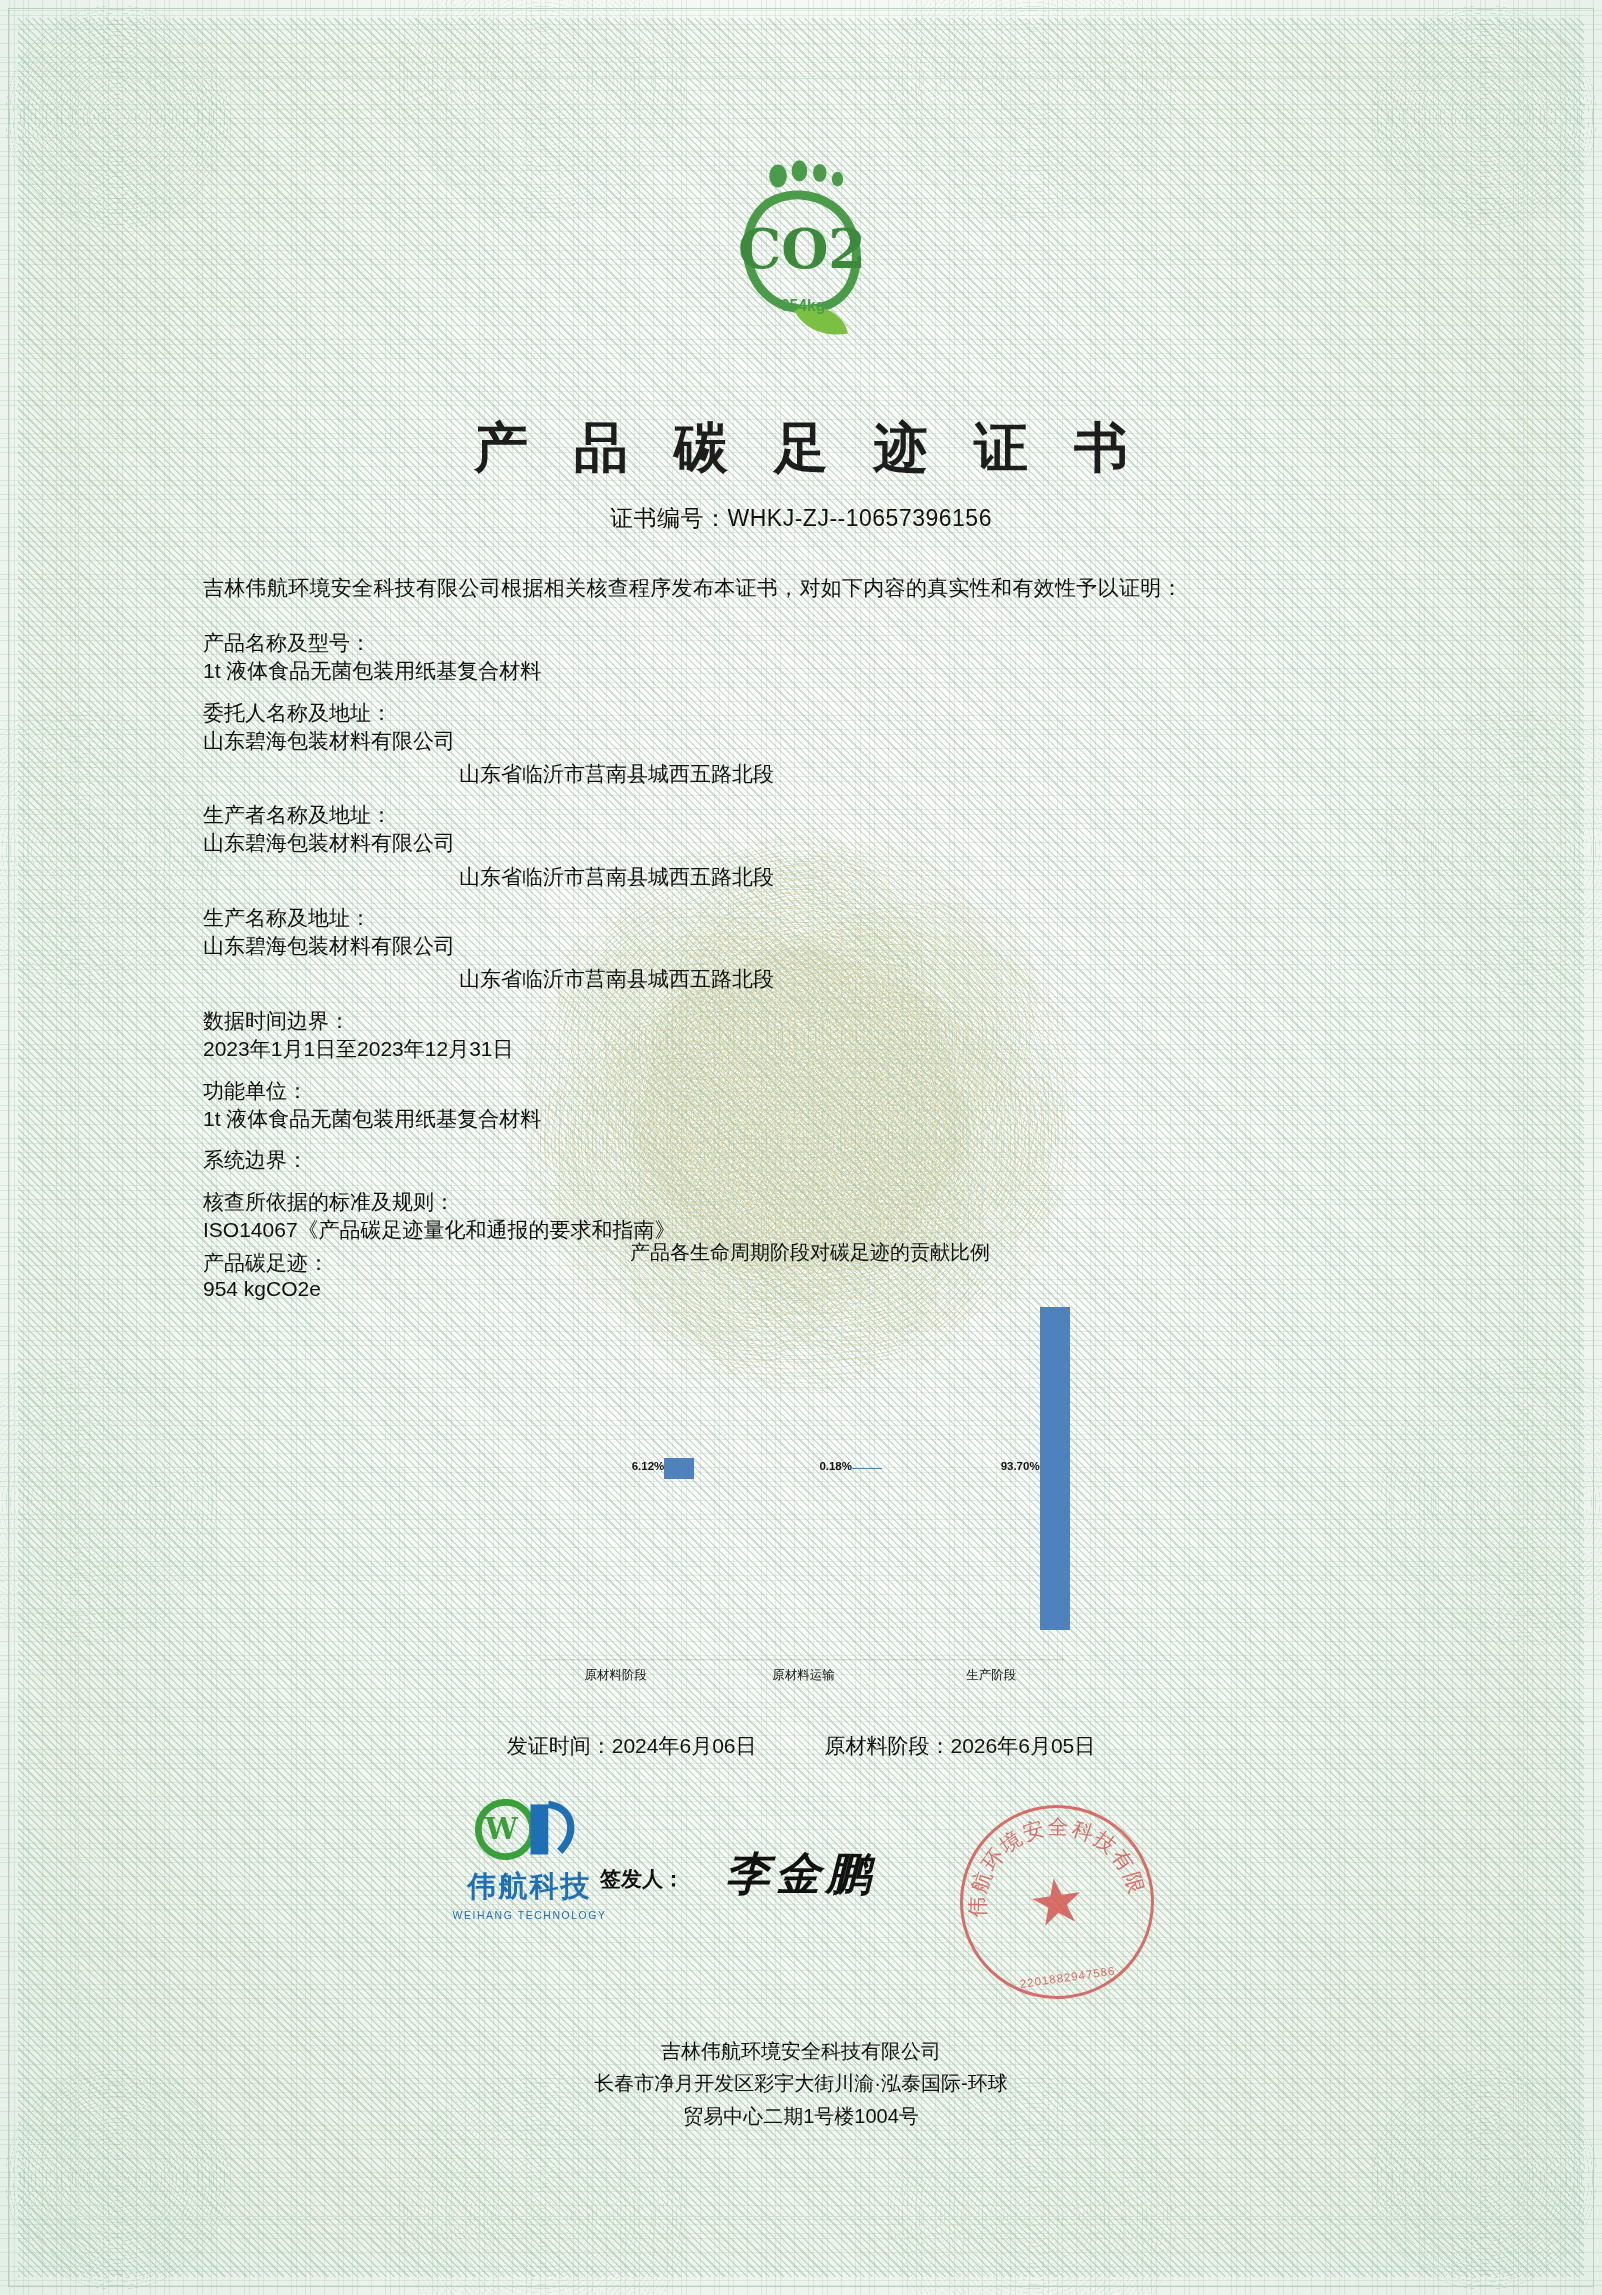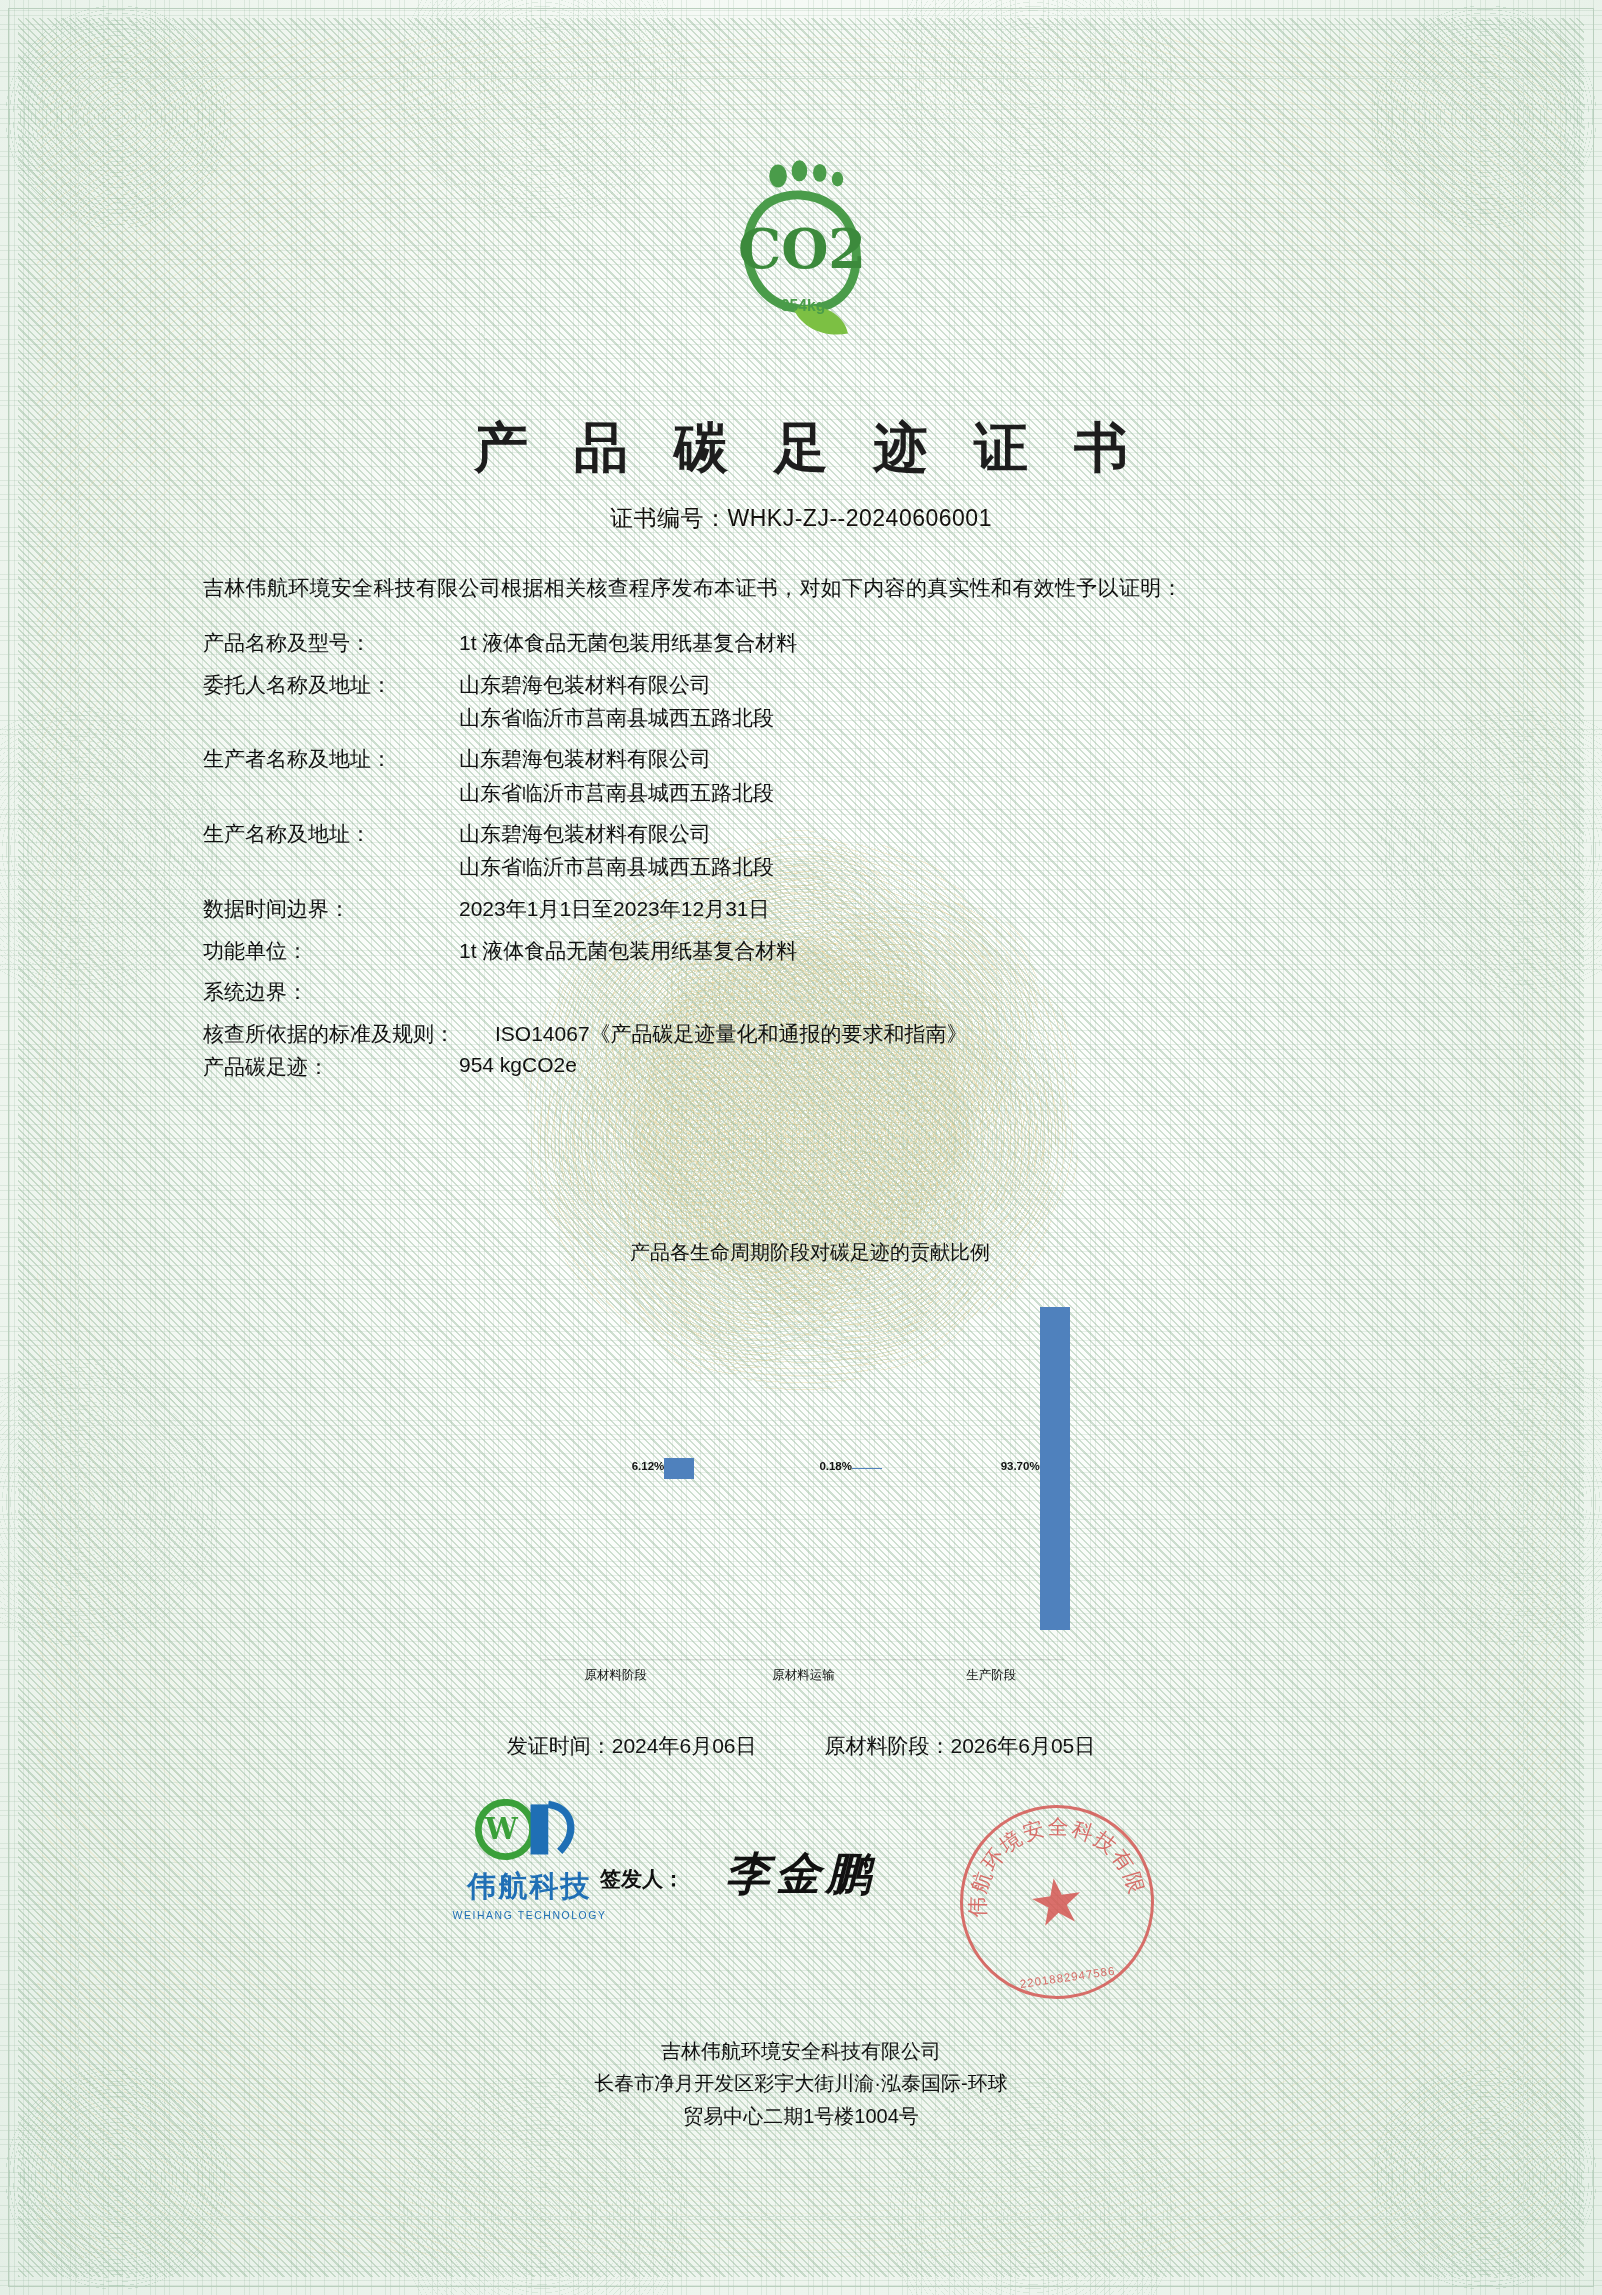--- a/index.html
+++ b/index.html
@@ -172,20 +172,21 @@
     left: 203px;
     right: 157px;
     top: 629px;
   }
   .row {
     display: flex;
     align-items: flex-start;
     margin-bottom: 13.6px;
     font-size: 21px;
     color: #111;
+    flex-direction: column;
   }
   .row .lbl {
     flex: 0 0 auto;
     white-space: nowrap;
   }
   .row .val {
     flex: 1 1 auto;
     white-space: nowrap;
   }
   .row.wrap .val { white-space: normal; line-height: 1.45; }
@@ -412,21 +413,21 @@
           <ellipse cx="280" cy="42" rx="11" ry="14"></ellipse>
         </g>
         <path d="M150 86 C 96 120, 92 214, 142 262 C 182 300, 256 302, 292 262 C 330 220, 324 128, 268 92 C 232 68, 186 66, 150 86 Z" fill="none" stroke="#4a9c4a" stroke-width="17"></path>
         <path d="M196 292 C 214 330, 258 346, 300 338 C 292 300, 250 280, 210 286 Z" fill="#7cc043"></path>
         <text x="212" y="212" text-anchor="middle" font-family="DejaVu Serif, Liberation Serif, serif" font-size="104" font-weight="700" fill="#3c8a3c">CO2</text>
         <text x="214" y="294" text-anchor="middle" font-family="Liberation Sans, sans-serif" font-size="30" font-weight="700" fill="#4a9c4a">954kg</text>
       </svg>
     </div>
 
     <div class="cert-title">产 品 碳 足 迹 证 书</div>
-    <div class="cert-no">证书编号：WHKJ-ZJ--20240606001</div>
+    <div class="cert-no">证书编号：WHKJ-ZJ--10657396156</div>
 
     <div class="intro">吉林伟航环境安全科技有限公司根据相关核查程序发布本证书，对如下内容的真实性和有效性予以证明：</div>
 
     <div class="fields">
 
       <div class="row">
         <div class="lbl col-a">产品名称及型号：</div>
         <div class="val">1t  液体食品无菌包装用纸基复合材料</div>
       </div>
 

